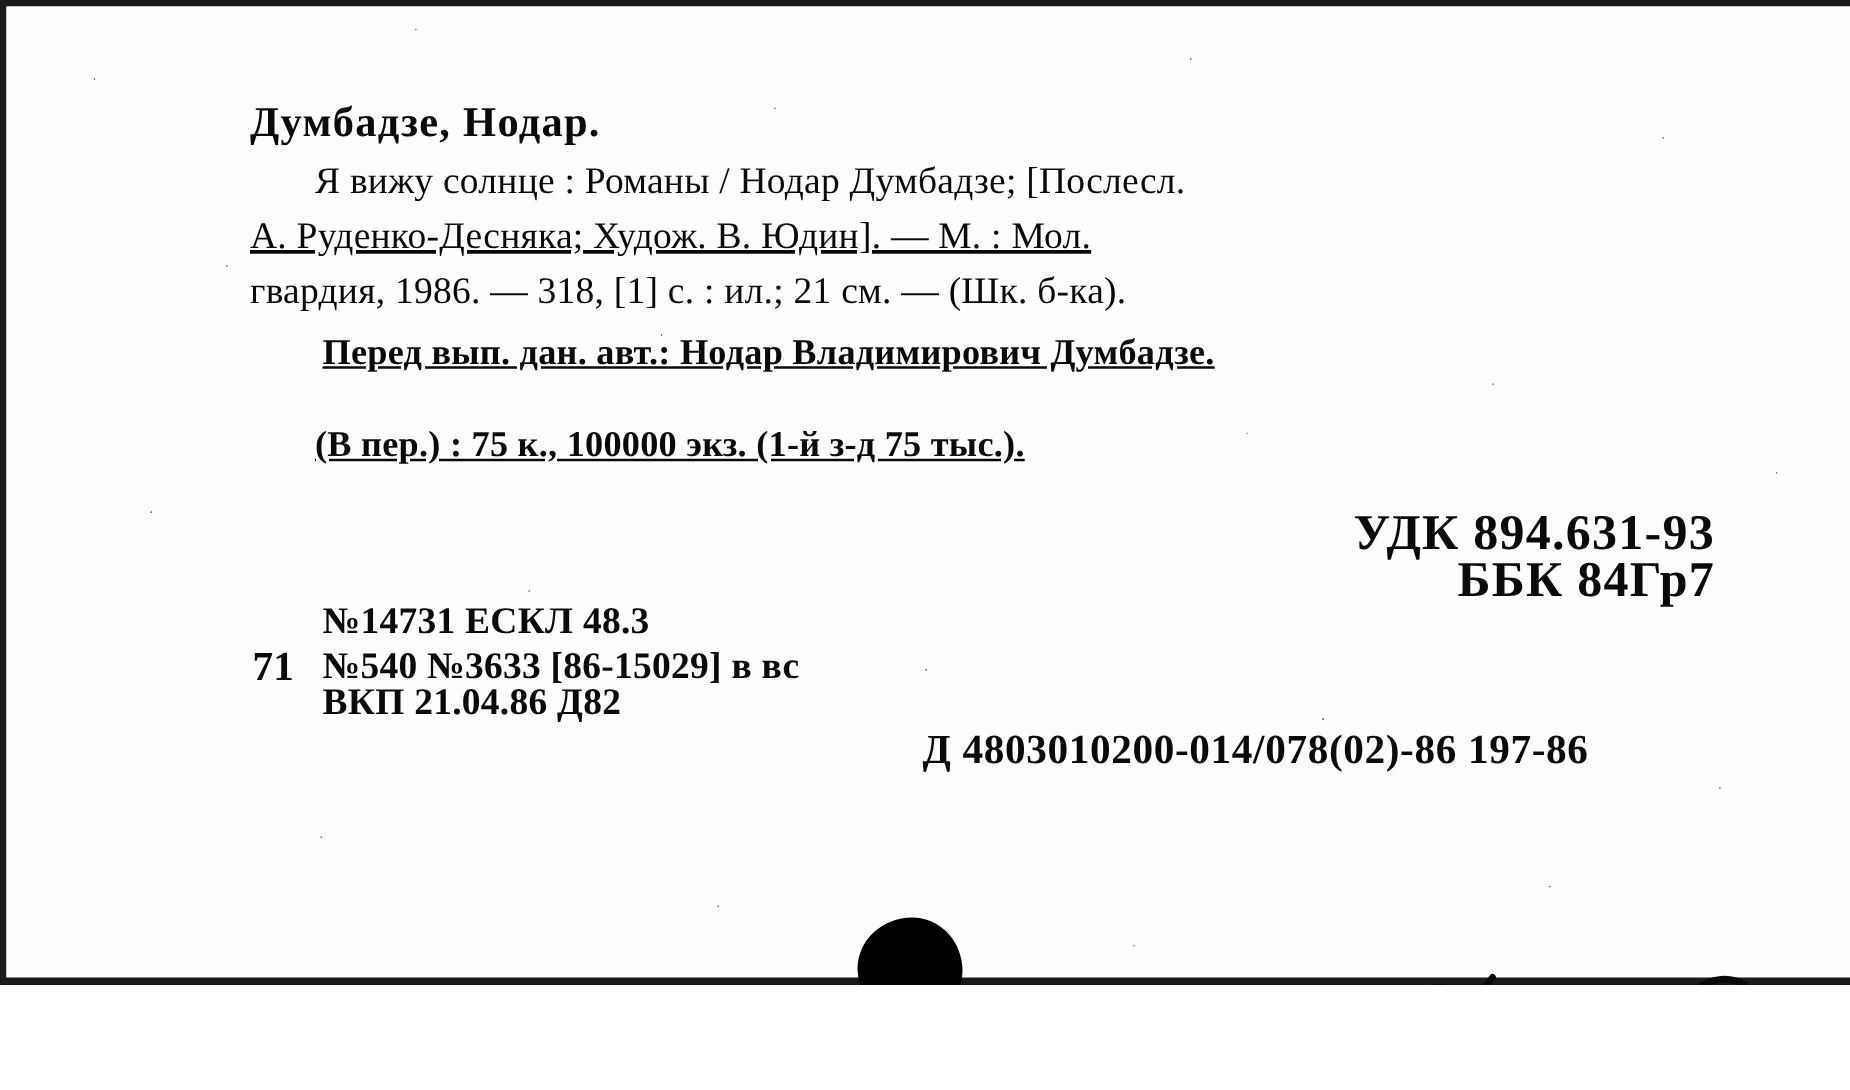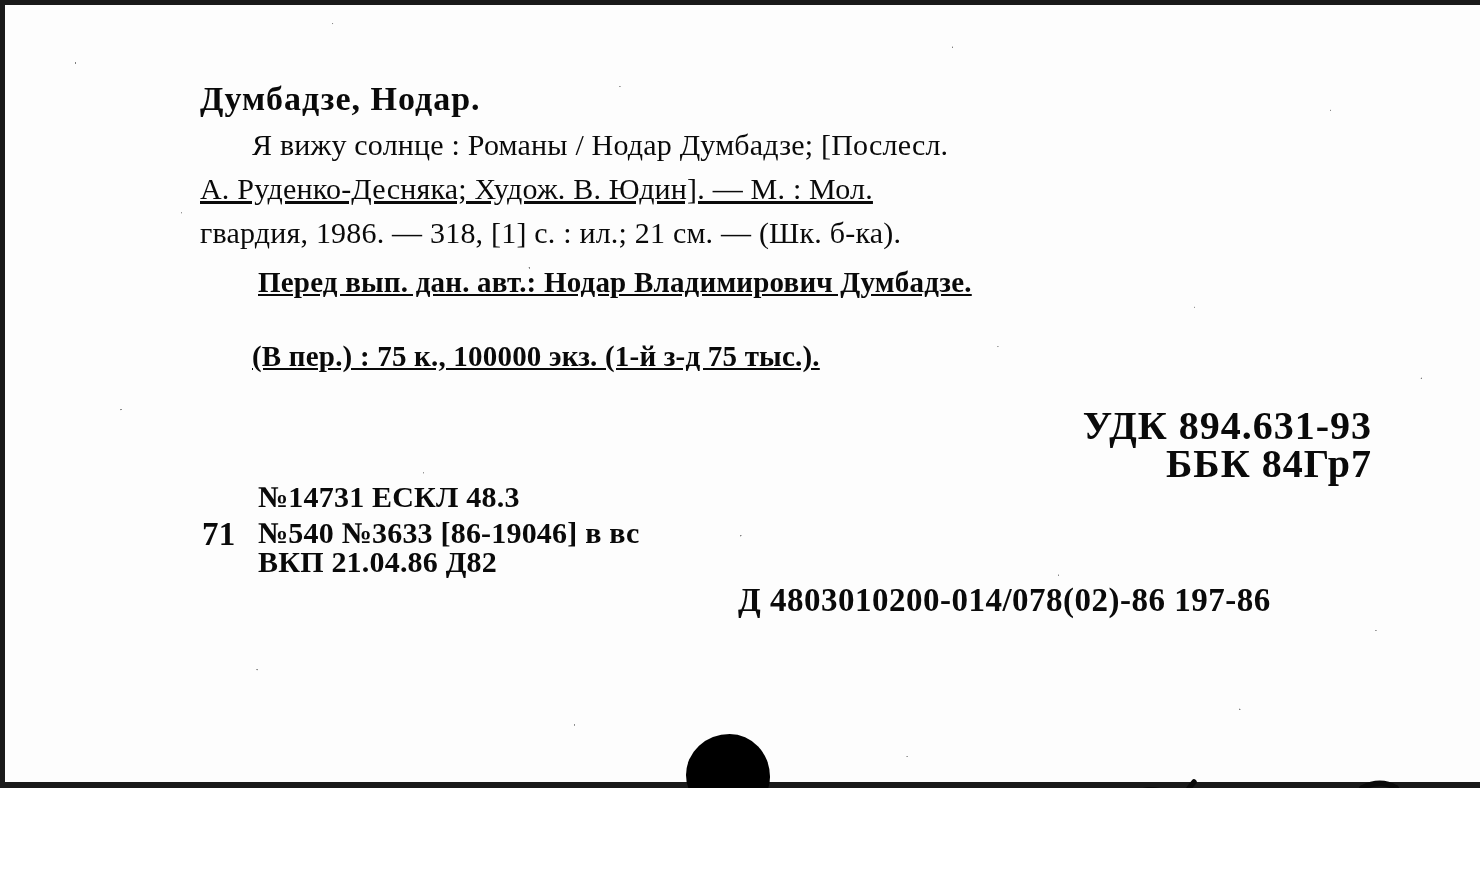--- a/index.html
+++ b/index.html
@@ -182,21 +182,21 @@
     <div class="line body-line l3">гвардия, 1986. — 318, [1] с. : ил.; 21 см. — (Шк. б-ка).</div>
 
     <div class="line note-line n1">Перед вып. дан. авт.: Нодар Владимирович Думбадзе.</div>
     <div class="line note-line n3">(В пер.) : 75 к., 100000 экз. (1-й з-д 75 тыс.).</div>
 
     <div class="line class-line c1">УДК  894.631-93</div>
     <div class="line class-line c2">ББК  84Гр7</div>
 
     <div class="line acq-line a1">№14731 ЕСКЛ 48.3</div>
     <div class="line a2-prefix">71</div>
-    <div class="line acq-line a2">№540 №3633 [86-19046] в вс</div>
+    <div class="line acq-line a2">№540 №3633 [86-15029] в вс</div>
     <div class="line acq-line a3">ВКП 21.04.86 Д82</div>
 
     <div class="line imprint-line">Д  4803010200-014/078(02)-86  197-86</div>
   </div>
 
   <div class="blot"></div>
 
   <svg class="checkmark" viewBox="0 0 64 60">
     <path d="M4 6 C10 24, 20 44, 29 54 C34 42, 42 20, 56 2" fill="none" stroke="#0a0a0a" stroke-width="6" stroke-linecap="round" stroke-linejoin="round"></path>
   </svg>

